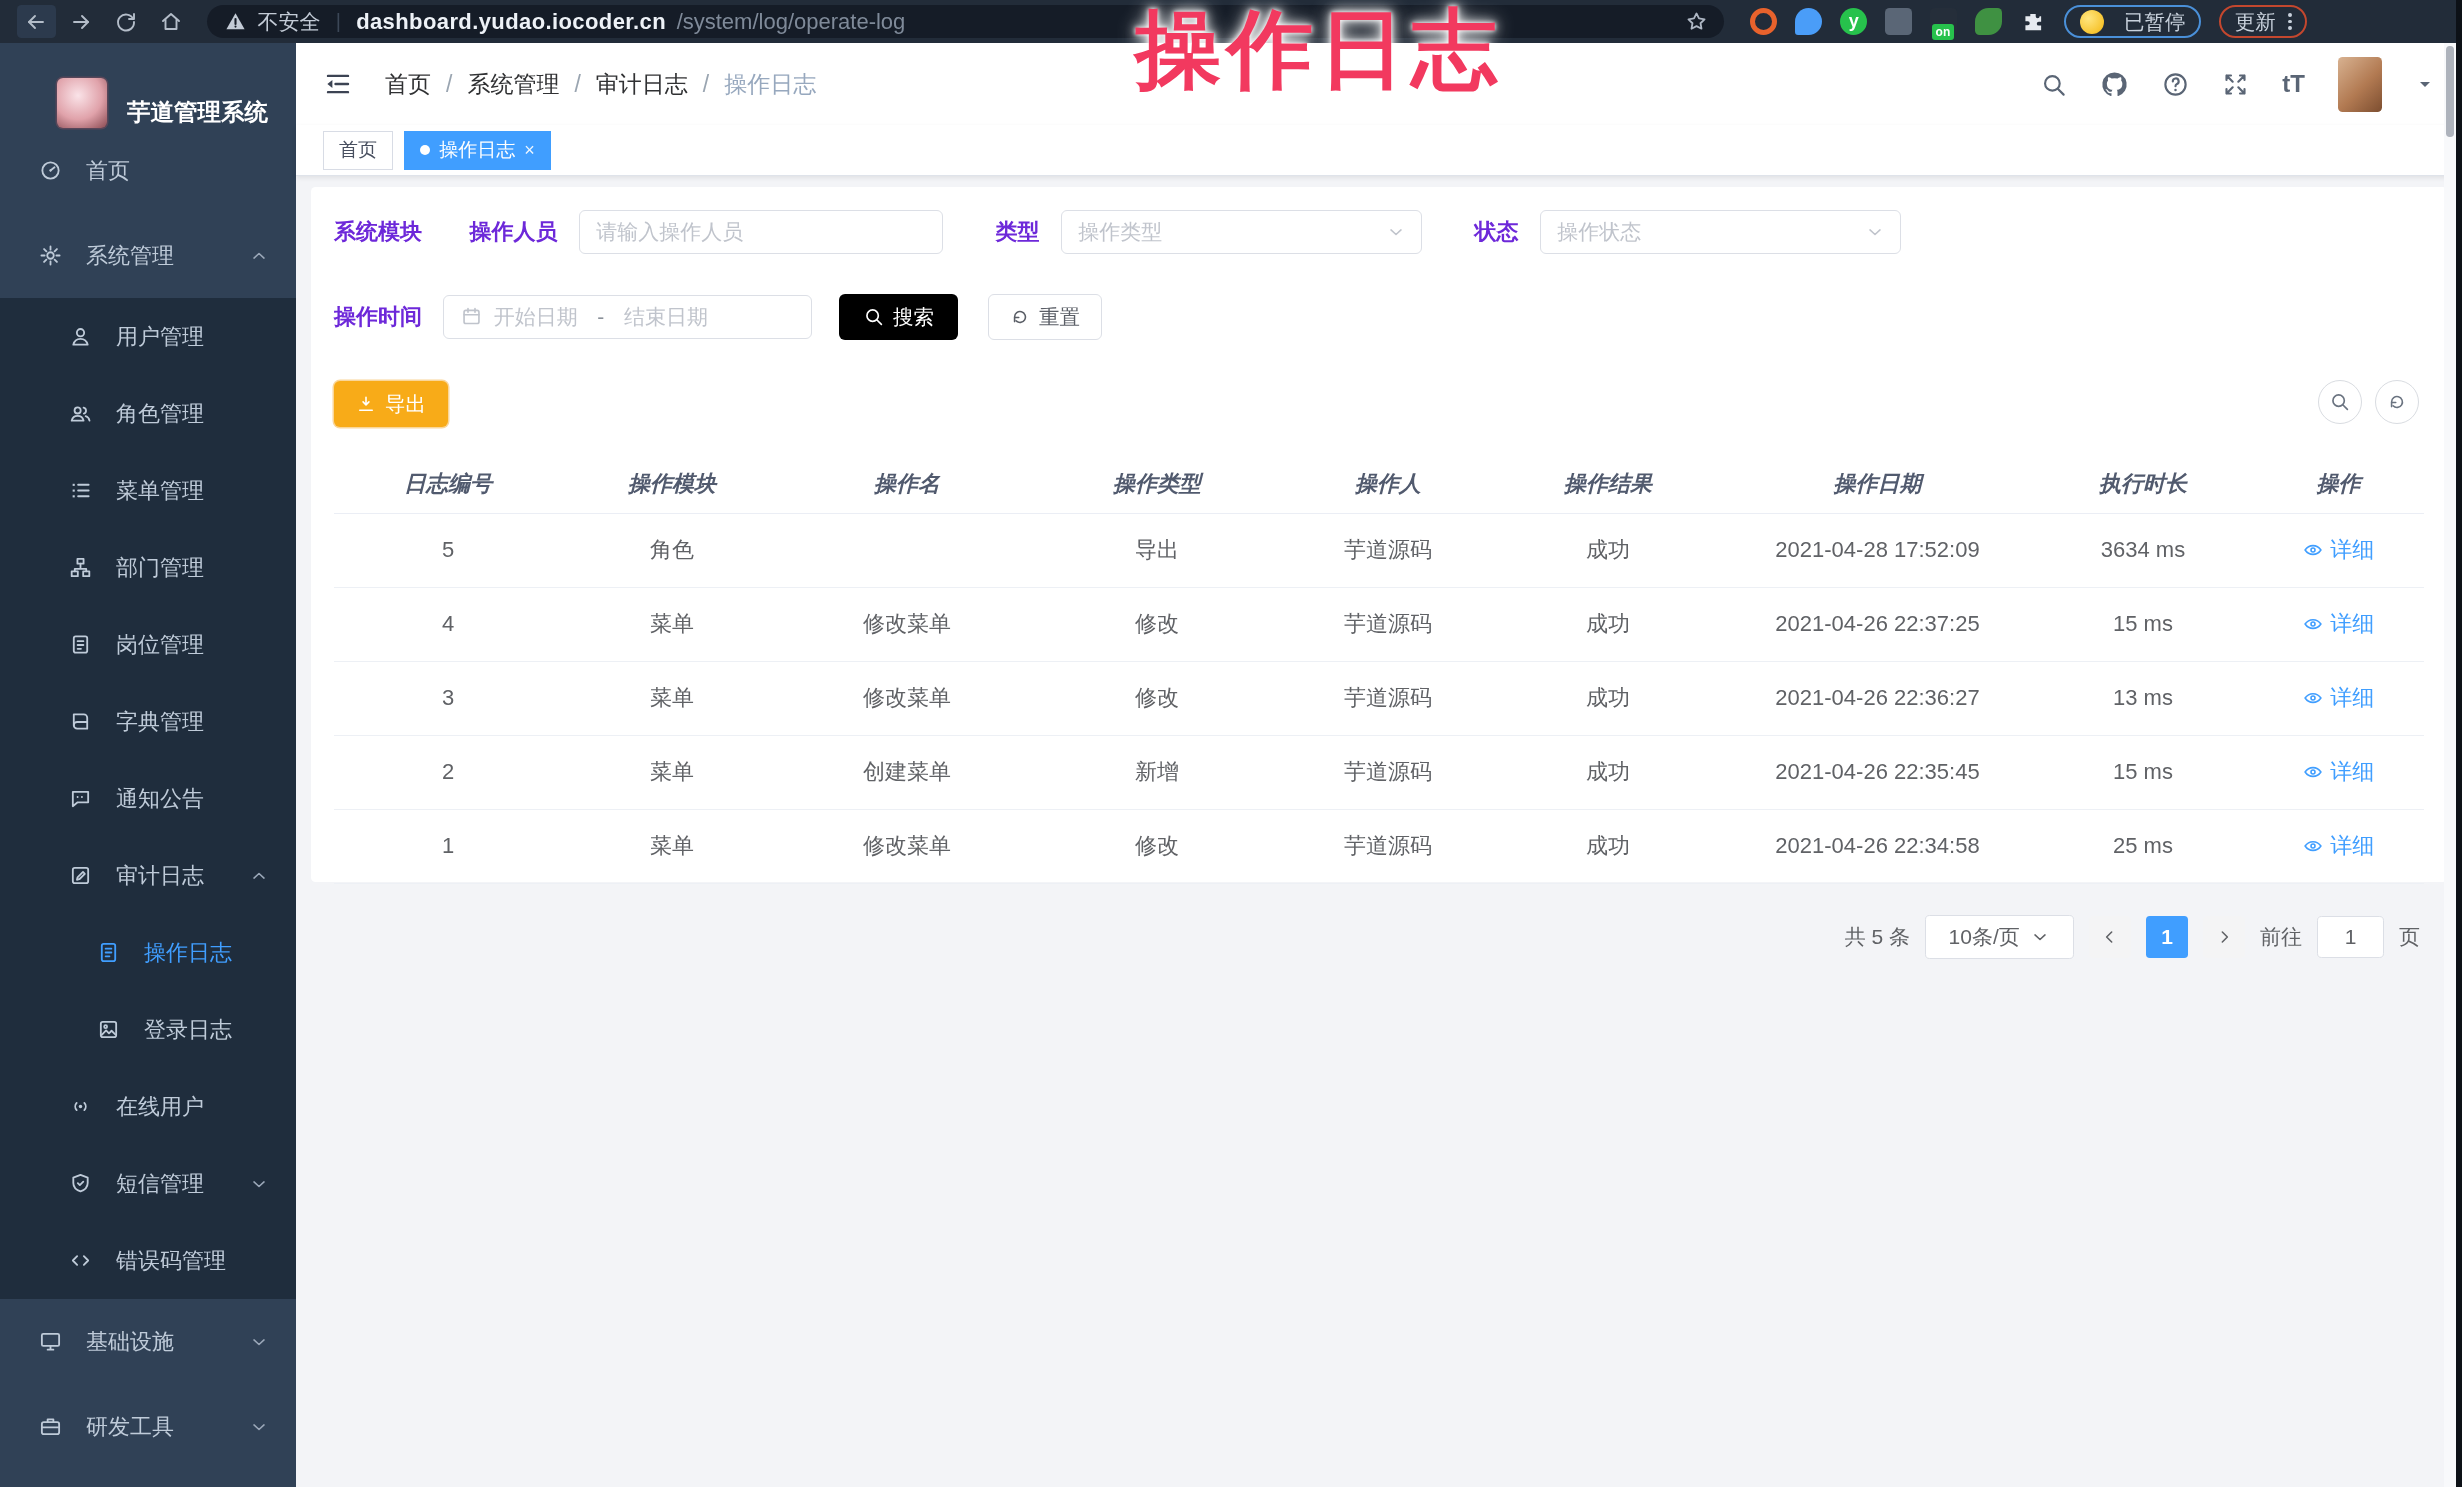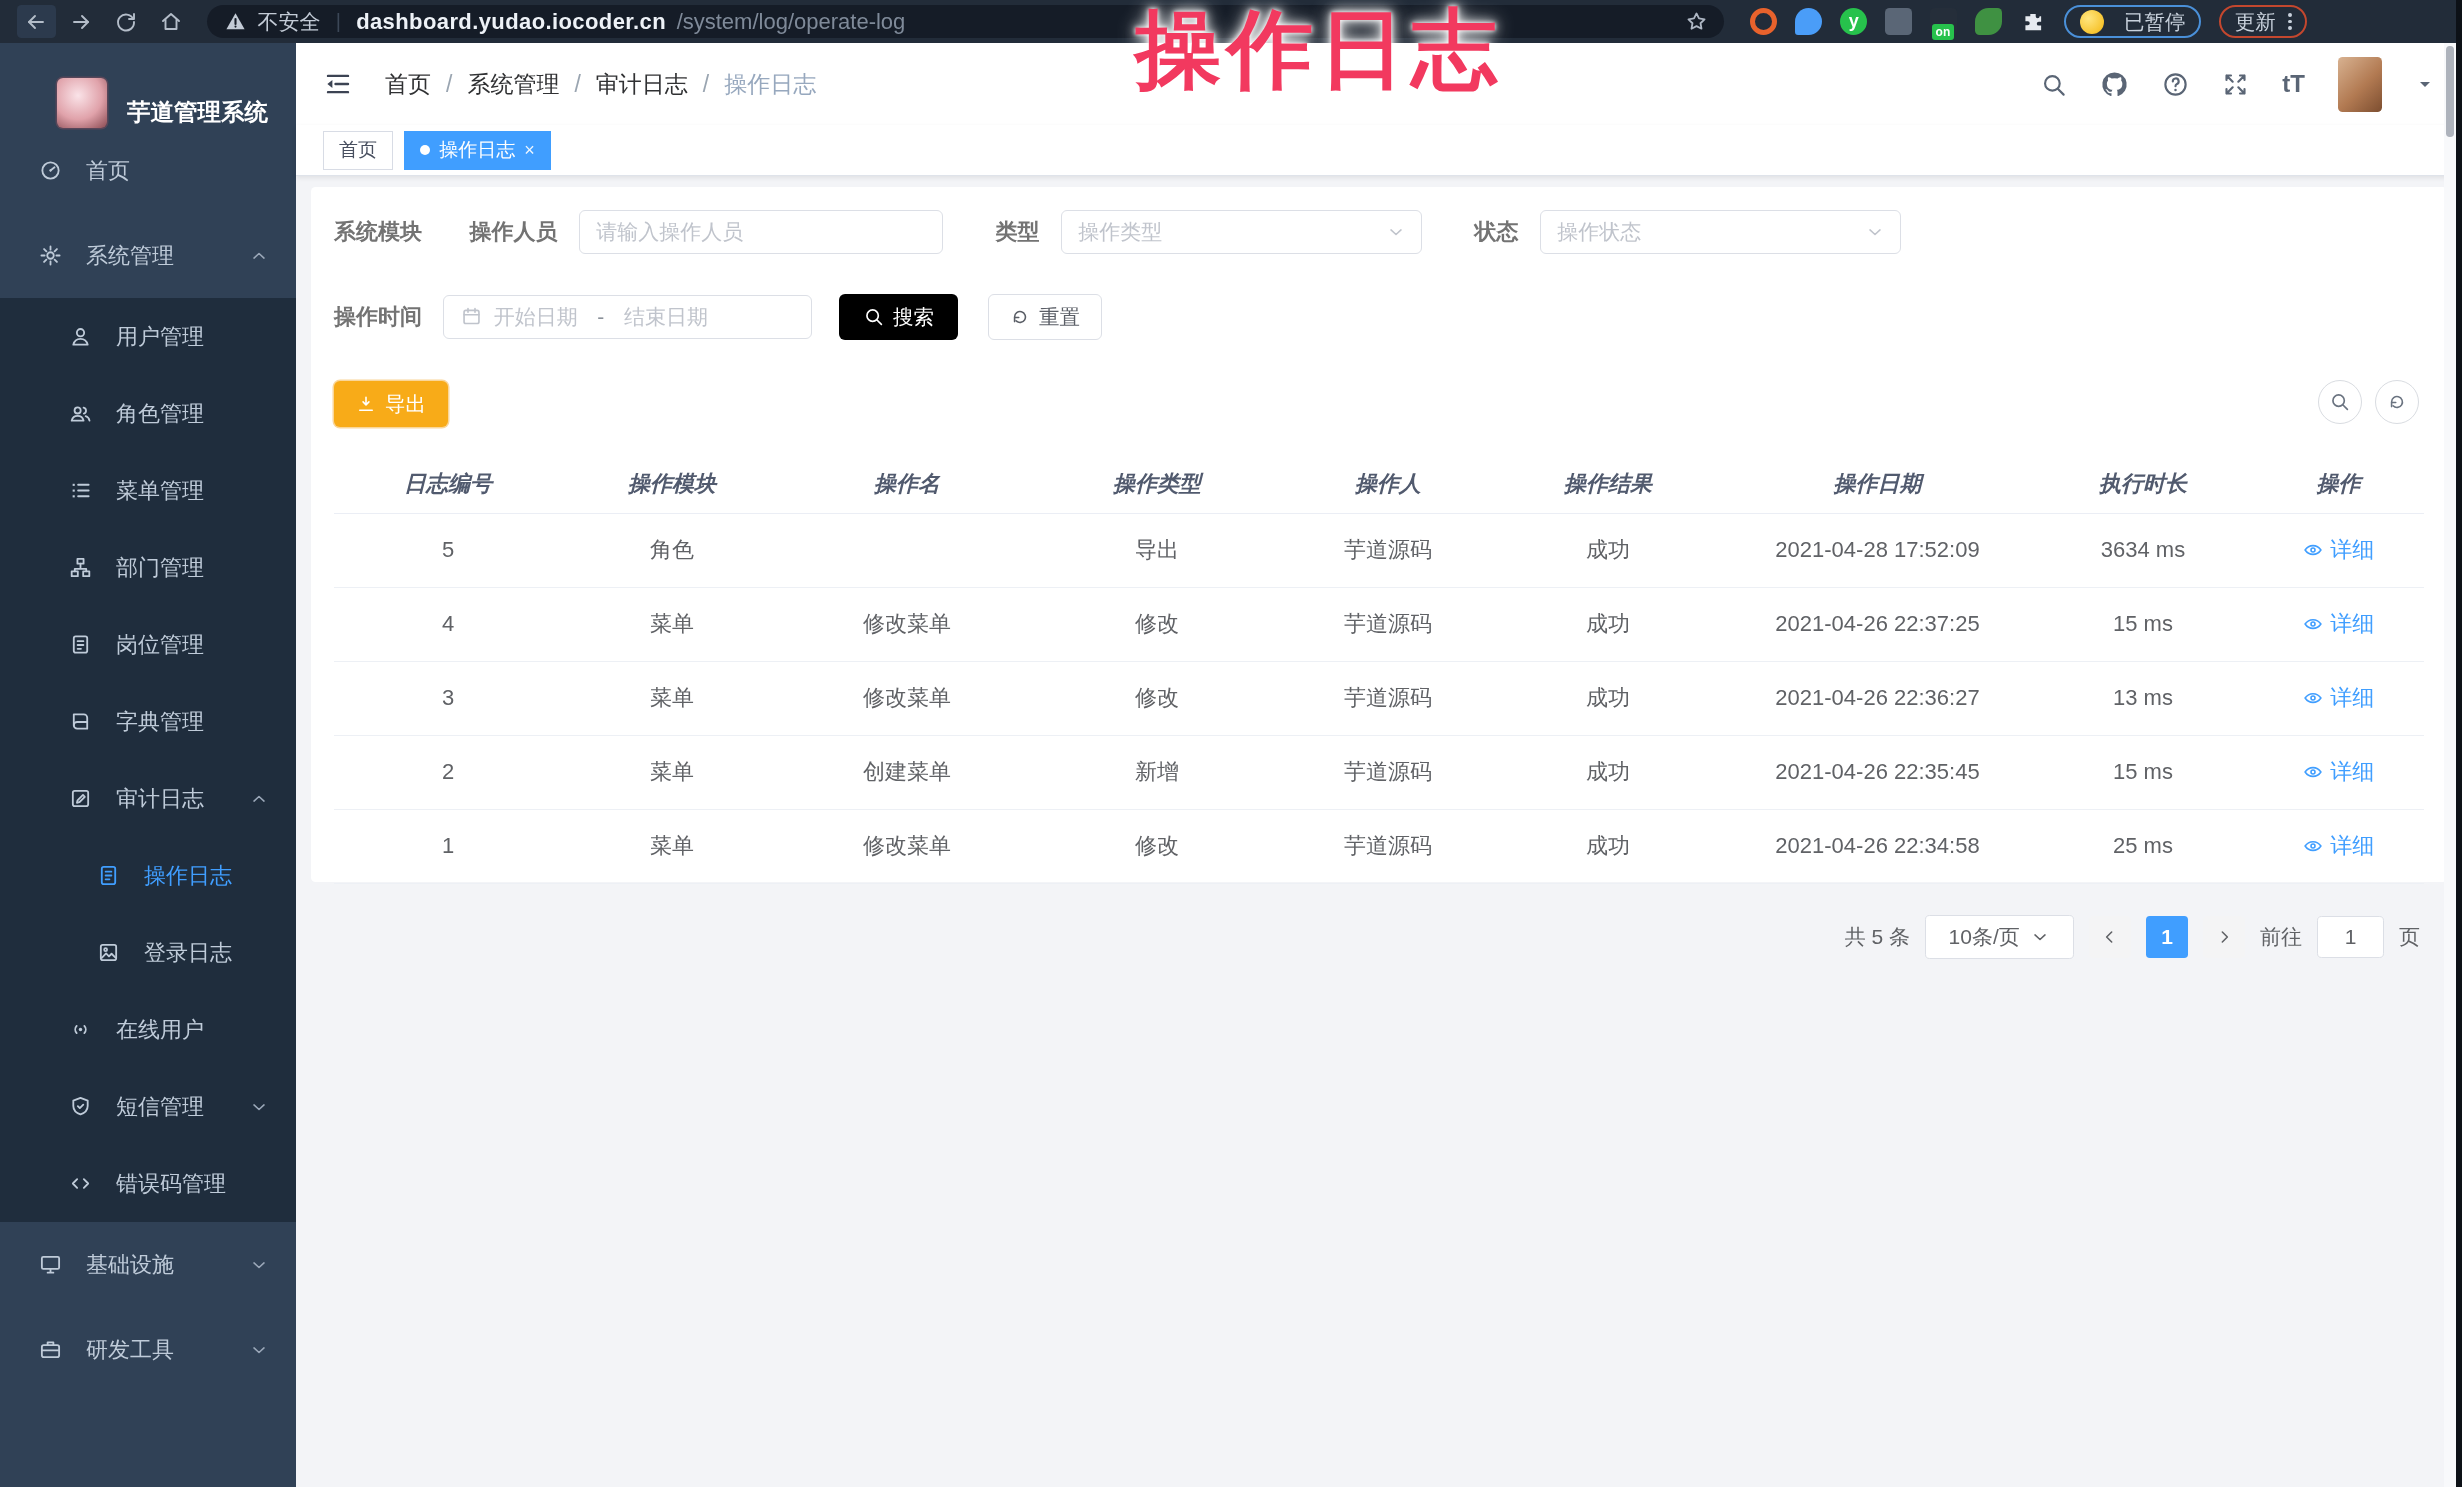--- a/index.html
+++ b/index.html
@@ -86,21 +86,21 @@
   .tag { height:39px; padding:0 15px; border:1.5px solid #d8dce5; background:#fff; color:#495060;
     font-size:19px; display:inline-flex; align-items:center; gap:9px; cursor:pointer; }
   .tag.active { background:#409eff; border-color:#409eff; color:#fff; }
   .tag-dot { width:10.6px; height:10.6px; border-radius:50%; background:#fff; }
   .tag-x { font-size:18px; opacity:.9; }
 
   .page { flex:1; padding:10.6px 15px 0; }
   .card { background:#fff; border-radius:4.6px; padding:23px 23px 0; height:695px; }
 
   .frow { display:flex; align-items:center; height:44px; margin-bottom:41px; }
-  .flabel { font-size:22px; color:#737373; font-weight:700; margin-right:21px; white-space:nowrap; }
+  .flabel { font-size:22px; color:#6d28d9; font-weight:700; margin-right:21px; white-space:nowrap; }
   .fbox { height:44px; border:1.5px solid #dcdfe6; border-radius:6px; background:#fff;
     display:flex; align-items:center; padding:0 16.7px; font-size:21px; color:#c0c4cc; }
   input.fbox { outline:none; color:#606266; }
   input.fbox::placeholder { color:#c0c4cc; }
   .w-input1 { width:369px; } .w-input2 { width:364px; }
   .w-select { width:361px; position:relative; }
   .sel-caret { position:absolute; right:15px; color:#c0c4cc; }
   .g1 { margin-left:26.6px; } .g2 { margin-left:53px; }
   .datebox { width:369px; gap:12px; }
   .datebox .ph { color:#c0c4cc; }
@@ -308,20 +308,30 @@
               <svg width="23" height="23" viewBox="0 0 24 24" fill="none" stroke="currentColor" stroke-width="1.9" stroke-linecap="round" stroke-linejoin="round">
                 <path d="M5 4.5h10.5A3.5 3.5 0 0 1 19 8v11.5H8.5A3.5 3.5 0 0 1 5 16z"></path>
                 <path d="M5 16a3.5 3.5 0 0 1 3.5-3.5H19"></path>
               </svg>
             </span>
           <span>字典管理</span>
         </div>
         <div class="item lv1">
           <span class="mi i">
               <svg width="23" height="23" viewBox="0 0 24 24" fill="none" stroke="currentColor" stroke-width="1.9" stroke-linecap="round" stroke-linejoin="round">
+                <path d="M4 5h16v11h-11l-5 4z"></path>
+                <circle cx="9" cy="10.5" r="1" fill="currentColor" stroke="none"></circle>
+                <circle cx="13.5" cy="10.5" r="1" fill="currentColor" stroke="none"></circle>
+              </svg>
+            </span>
+          <span>通知公告</span>
+        </div>
+        <div class="item lv1">
+          <span class="mi i">
+              <svg width="23" height="23" viewBox="0 0 24 24" fill="none" stroke="currentColor" stroke-width="1.9" stroke-linecap="round" stroke-linejoin="round">
                 <rect x="4" y="4" width="16" height="16" rx="2"></rect>
                 <path d="M14.6 8.3l1.9 1.9-5.7 5.7-2.5.6.6-2.5z"></path>
               </svg>
             </span>
           <span>审计日志</span>
           <span class="chev i">
               <svg width="20" height="20" viewBox="0 0 24 24" fill="none" stroke="currentColor" stroke-width="1.9" stroke-linecap="round" stroke-linejoin="round">
                 <path d="M6 14.5l6-5.5 6 5.5"></path>
               </svg>
             </span>

